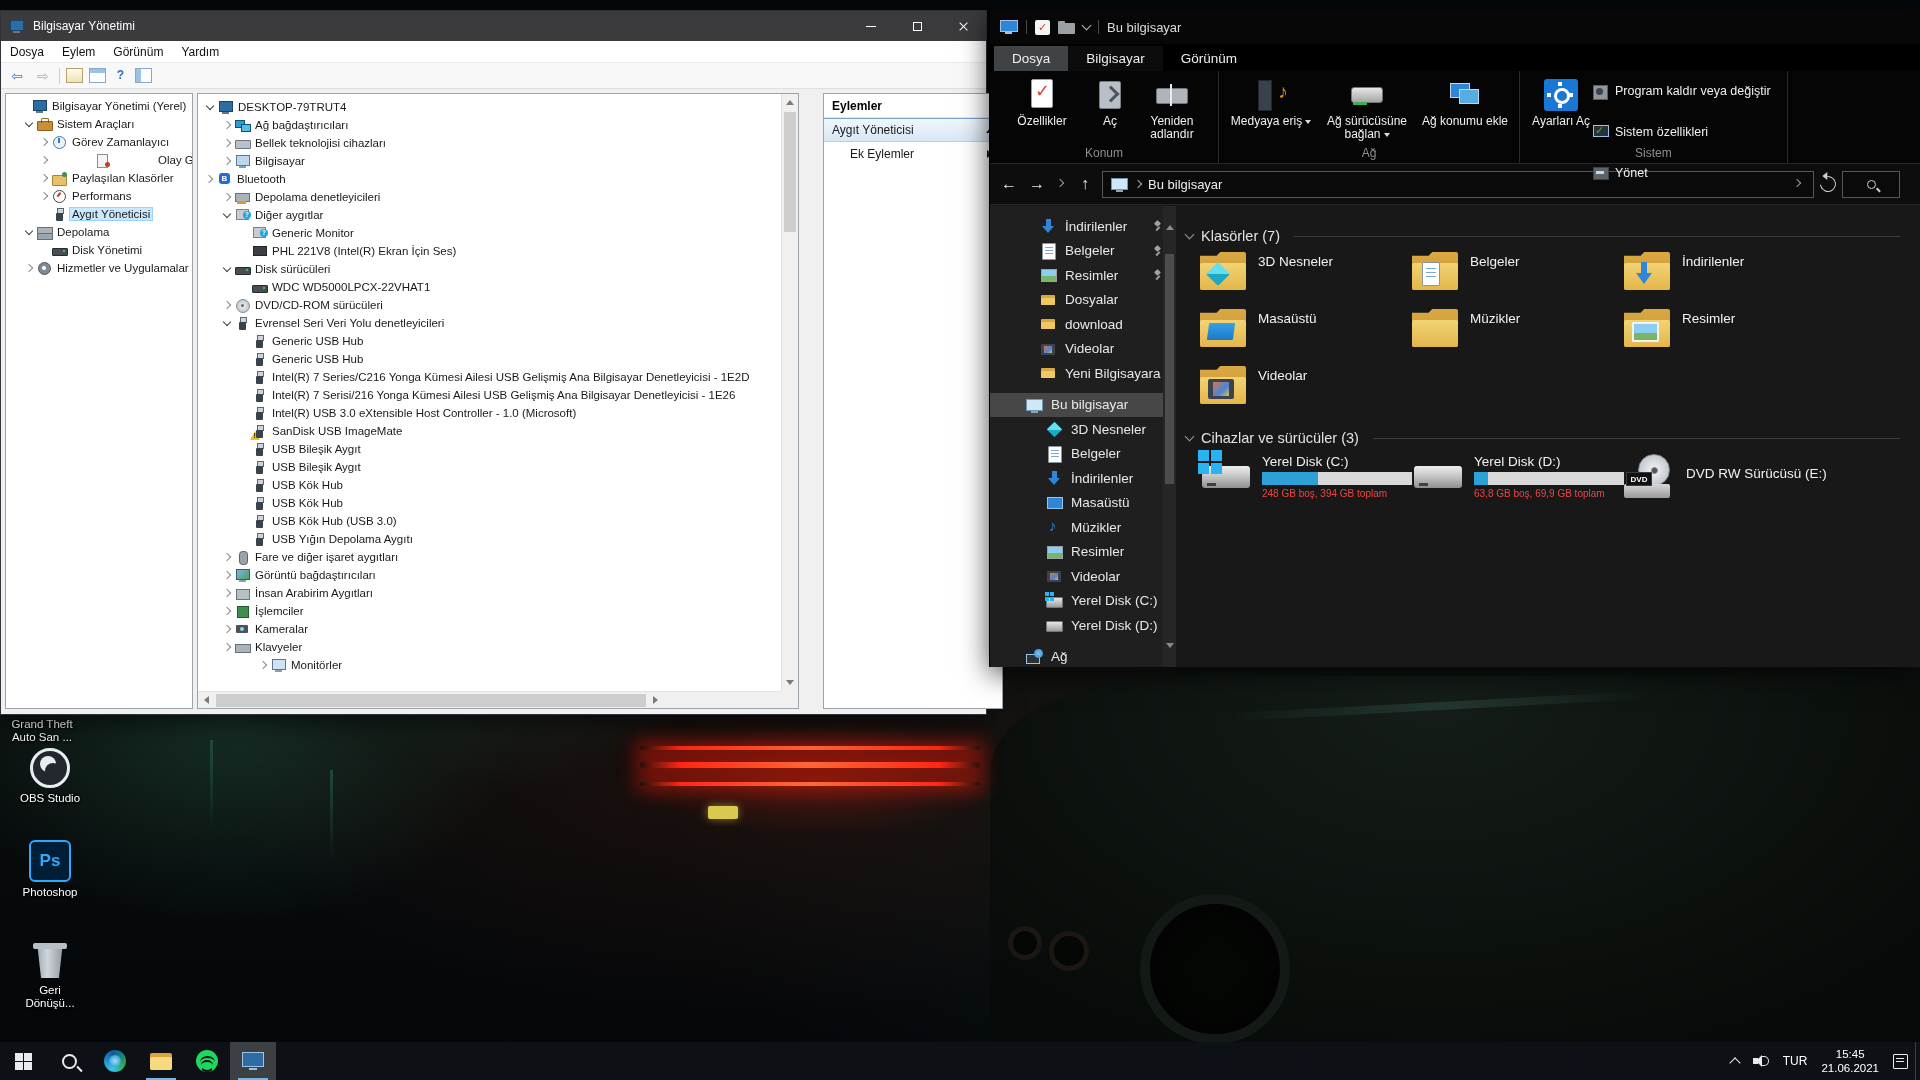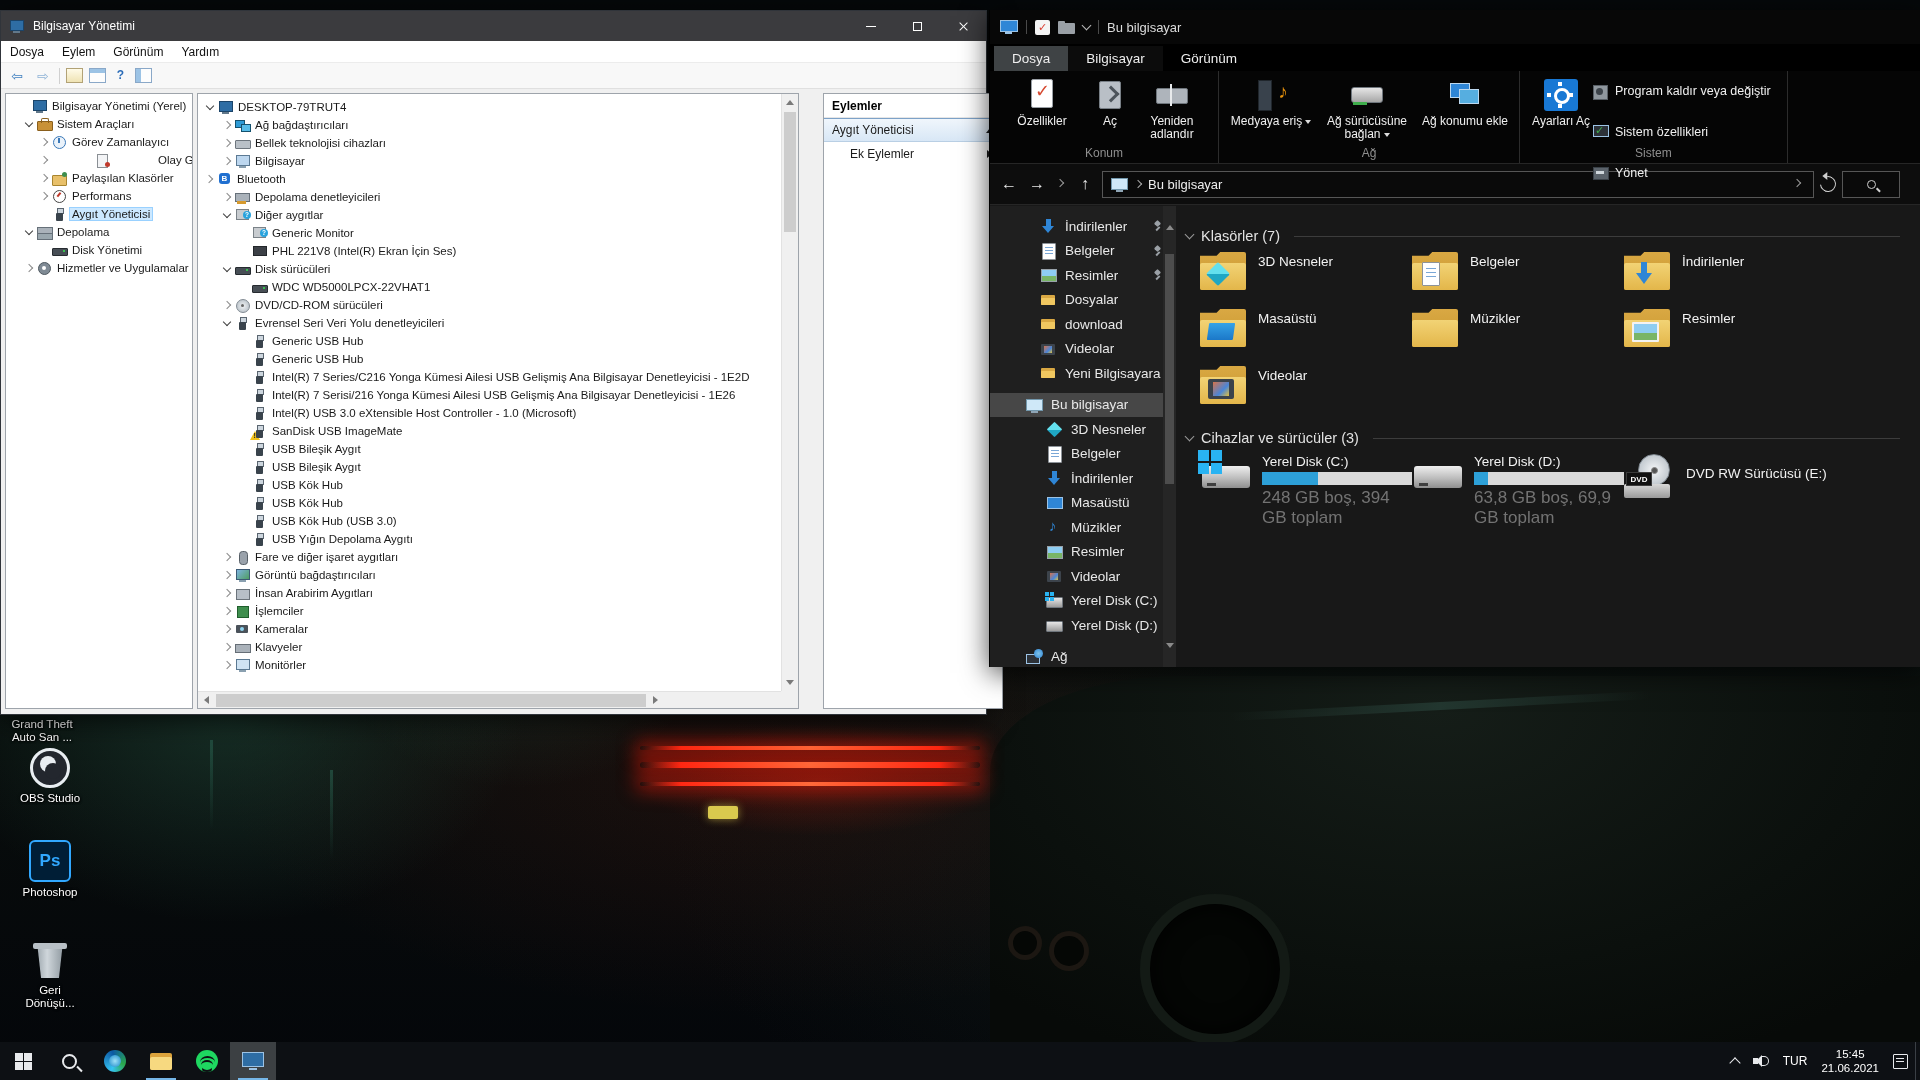--- a/index.html
+++ b/index.html
@@ -242,21 +242,21 @@
   .fov-music{left:10px;top:6px;color:#1b88e0;font-size:26px;}
   .fov-picture{left:8px;top:13px;width:27px;height:20px;background:linear-gradient(#8ecdf2 55%,#79b566 55%);border:2px solid #f2f2f2;border-radius:1px;}
   .fov-video{left:8px;top:13px;width:26px;height:20px;background:#3c434b;border-radius:2px;}
   .fov-video::after{content:"";position:absolute;left:5px;top:3px;width:16px;height:14px;background:linear-gradient(135deg,#d8734a,#4a86d8 60%,#e0c040);}
   .dgrid{position:absolute;left:24px;display:grid;grid-template-columns:repeat(3,212px);}
   .dtile{display:flex;align-items:flex-start;gap:10px;height:56px;}
   .dtile .dcol{display:flex;flex-direction:column;gap:3px;}
   .dtile .dname{font-size:13.5px;color:#f2f2f2;}
   .dbar{width:150px;height:13px;background:#d9d9d9;}
   .dbar .fill{height:100%;background:#2da0d8;}
-  .dinfo{font-size:17px;color:#737373;}
+  .dinfo{font-size:10px;color:#ef4444;}
   .drv{width:52px;height:40px;position:relative;flex:none;}
   .drv::before{content:"";position:absolute;left:2px;top:12px;width:48px;height:22px;border-radius:3px;background:linear-gradient(#efefef,#bdbdbd 55%,#8f8f8f);}
   .drv::after{content:"";position:absolute;left:7px;top:29px;width:9px;height:2.5px;background:#3f3f3f;}
   .winflag{position:absolute;left:-2px;top:-4px;width:26px;height:26px;z-index:2;}
   .winflag::before{content:"";position:absolute;width:11px;height:11px;background:#29b3f2;box-shadow:13px 0 0 #29b3f2,0 13px 0 #29b3f2,13px 13px 0 #29b3f2;}
   .dvdi{width:52px;height:44px;position:relative;flex:none;}
   .dvdi::before{content:"";position:absolute;left:14px;top:0;width:30px;height:30px;border-radius:50%;background:radial-gradient(#f4f6f8,#aeb7bf);border:1px solid #7d868e;}
   .dvdi::after{content:"";position:absolute;left:27px;top:13px;width:5px;height:5px;border-radius:50%;background:#555;border:1px solid #888;}
   .dvdi .dvdlab{position:absolute;left:2px;top:18px;width:26px;height:14px;background:#111;color:#fff;font-size:8px;font-weight:bold;text-align:center;line-height:14px;border:1px solid #3c3c3c;}
   .dvdi .body{position:absolute;left:0;bottom:0;width:46px;height:14px;border-radius:2px;background:linear-gradient(#d8d8d8,#9a9a9a);}
@@ -596,21 +596,21 @@
             <div class="cmrow" style="padding-left: 23px;">
               <span class="chv "></span>
               <span class="di di-camera"></span>
               <span class="lab">Kameralar</span>
             </div>
             <div class="cmrow" style="padding-left: 23px;">
               <span class="chv "></span>
               <span class="di di-keyboard"></span>
               <span class="lab">Klavyeler</span>
             </div>
-            <div class="cmrow" style="padding-left: 23px;">
+            <div class="cmrow" style="padding-left: 32px; margin-left: 27px;">
               <span class="chv "></span>
               <span class="di di-monitor"></span>
               <span class="lab">Monitörler</span>
             </div>
           </div>
         <div class="vsb">
           <div class="btn">
               <span class="tri-up"></span>
             </div>
           <div class="thumb"></div>

